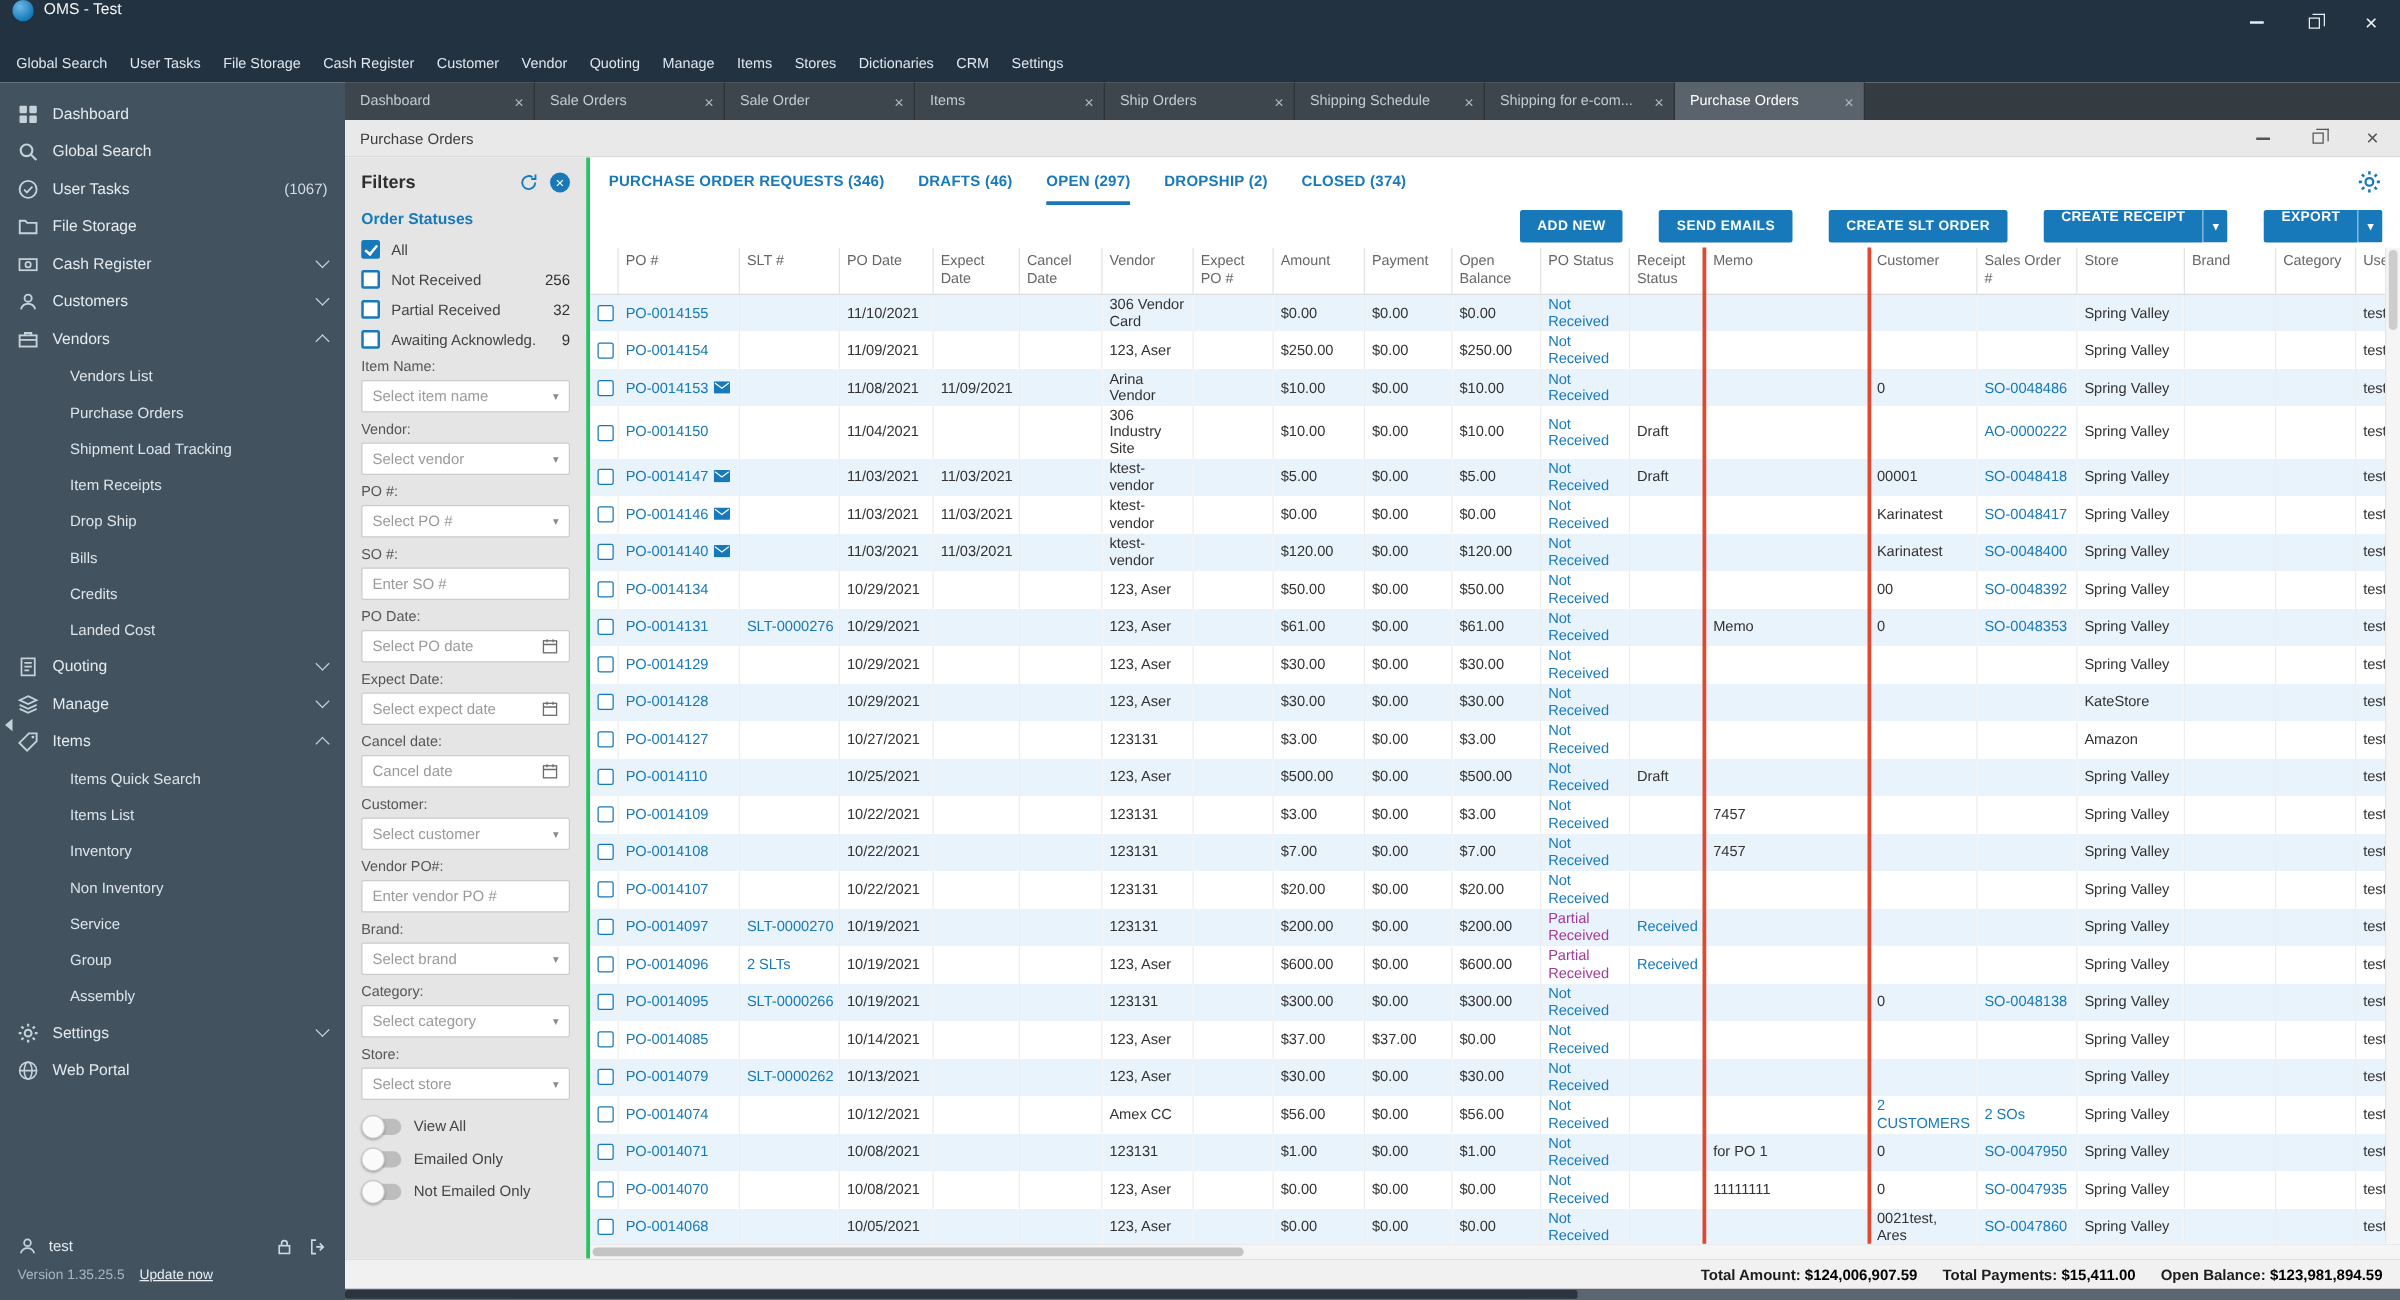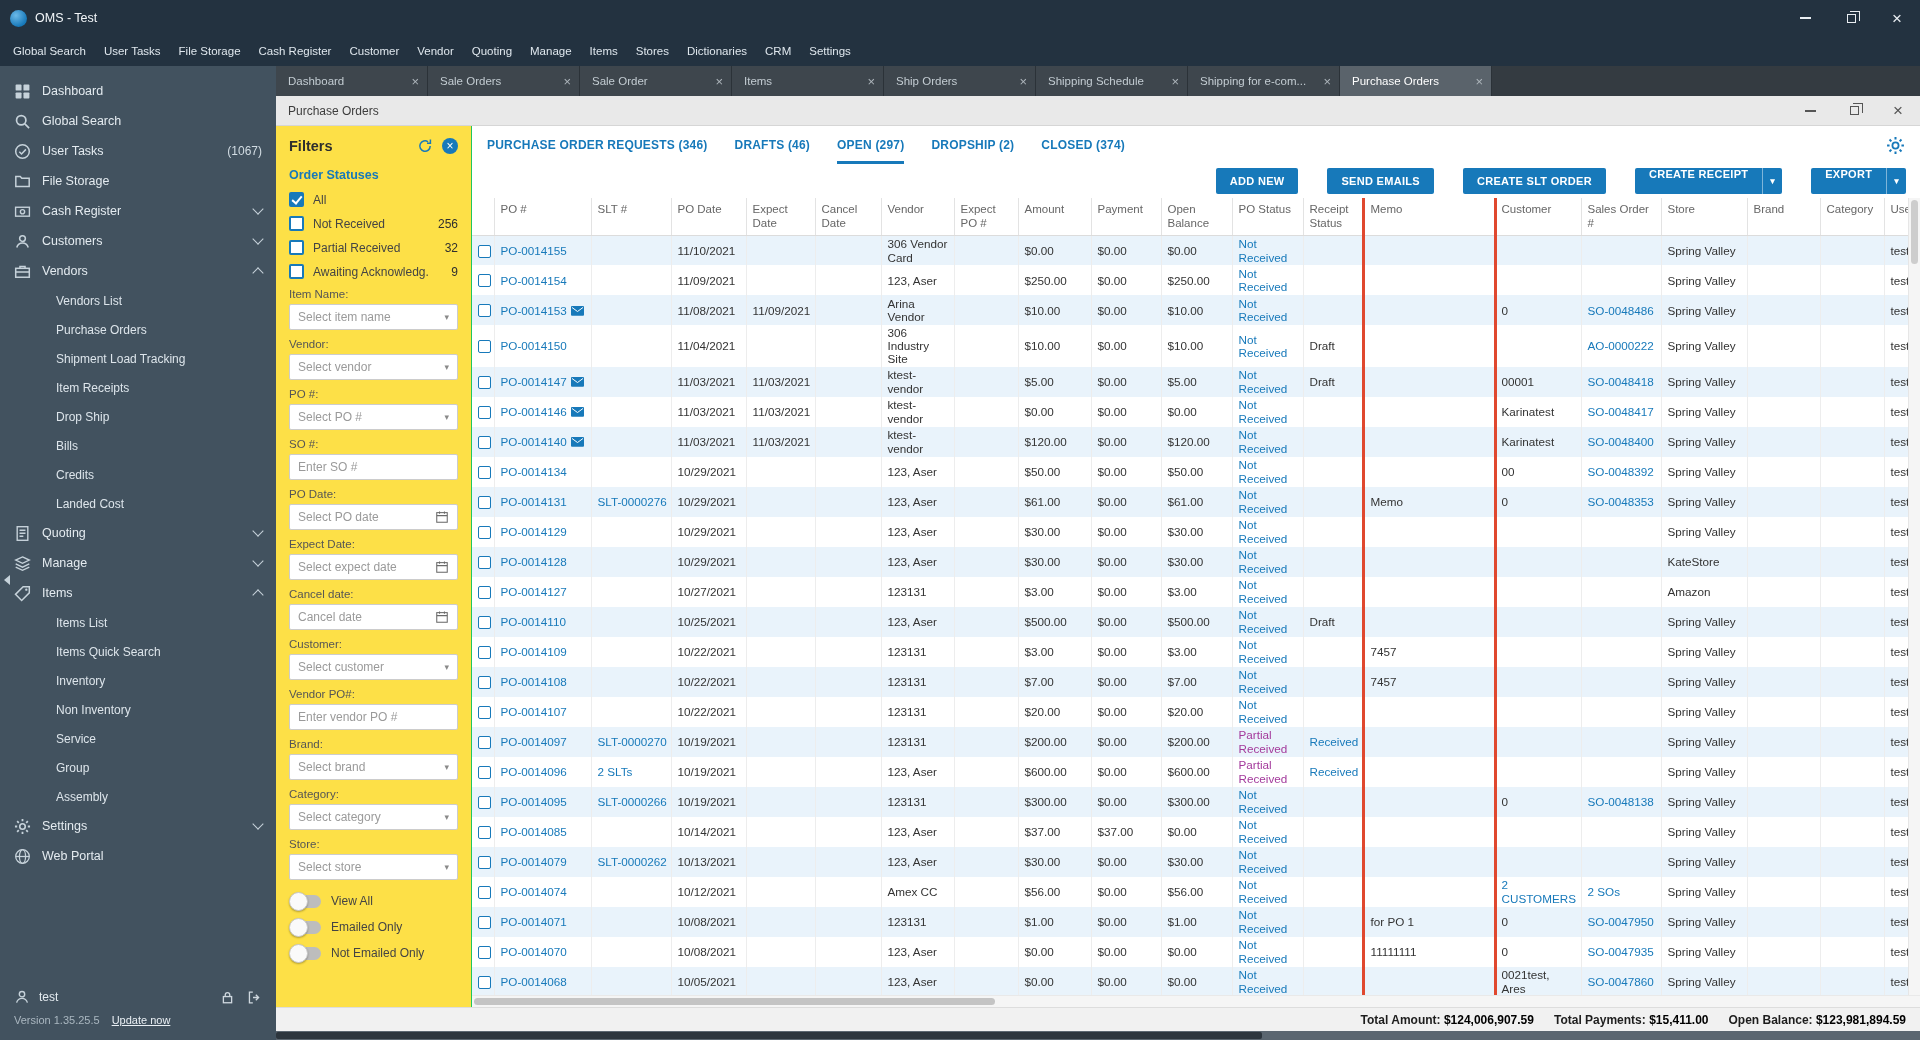--- a/index.html
+++ b/index.html
@@ -5,21 +5,21 @@
   *{margin:0;padding:0;box-sizing:border-box}
   html,body{width:1920px;height:1040px;overflow:hidden;background:#f2f2f2;
     font-family:"Liberation Sans",sans-serif;font-size:12px;color:#333}
   :root{
     --accent:#1779ba; --titlebar-bg:#233240; --sidebar-bg:#42525f;
     --highlight:#e0482f; --status-partial:#a3399b; --row-alt:#e9f3fb; --link:#1779ba;
   }
   .app{display:flex;flex-direction:column;height:100%;width:100%}
 
   
-  .titlebar{height:36px;background:var(--titlebar-bg);color:#fff;display:flex;align-items:center;padding-left:10px;flex:0 0 auto}
+  .titlebar{height:36px;background:var(--titlebar-bg);color:#fff;display:flex;align-items:flex-start;padding-left:10px;flex:0 0 auto}
   .app-logo{width:17px;height:17px;border-radius:50%;background:radial-gradient(circle at 35% 32%,#6cb9e8,#1779ba 70%);margin-right:8px;flex:0 0 auto}
   .app-title{font-size:12.5px;color:#f2f6f9}
   .win-btns{margin-left:auto;display:flex;height:100%}
   .win-btn{width:46px;height:100%;display:flex;align-items:center;justify-content:center;color:#e9eef2;cursor:pointer}
   .ico-min{width:11px;height:2px;background:currentColor;display:inline-block}
   .ico-max{position:relative;width:9px;height:9px;border:1px solid currentColor;display:inline-block}
   .ico-max:before{content:"";position:absolute;left:2px;top:-4px;width:9px;height:9px;border:1px solid currentColor;border-left:none;border-bottom:none}
   .ico-close:before{content:"×";font-size:17px;line-height:1}
 
   
@@ -55,21 +55,21 @@
   .doc-tab .label{flex:1;white-space:nowrap;overflow:hidden;text-overflow:ellipsis}
   .doc-tab .close{margin-left:6px;font-size:13px;color:#aeb6bc;cursor:pointer}
   .doc-tab.active{background:#5a636b;color:#fff}
   .doc-header{height:30px;background:#e9e9e9;display:flex;align-items:center;padding-left:12px;color:#3d3d3d;font-size:12px;border-bottom:1px solid #d6d6d6;flex:0 0 auto}
   .doc-header .win-controls{margin-left:auto;display:flex;height:100%}
   .doc-btn{width:44px;height:100%;display:flex;align-items:center;justify-content:center;color:#555;cursor:pointer}
 
   .workspace{flex:1;display:flex;min-height:0;background:#fff}
 
   
-  .filters{width:196px;flex:0 0 auto;border-right:1px solid #22c55e;background:#fde047;padding:12px 13px 0;overflow:hidden}
+  .filters{width:196px;flex:0 0 auto;border-right:3px solid #22c55e;background:#e5e5e5;padding:12px 13px 0;overflow:hidden}
   .filters-header{display:flex;align-items:center;margin-bottom:14px}
   .filters-title{font-size:14.5px;font-weight:bold;color:#2e2e2e}
   .f-icons{margin-left:auto;display:flex;gap:9px;align-items:center}
   .f-icons .refresh{width:16px;height:16px;color:var(--accent);cursor:pointer}
   .clear-icon{width:16px;height:16px;border-radius:50%;background:var(--accent);color:#fff;display:flex;align-items:center;justify-content:center;font-size:12px;cursor:pointer}
   .clear-icon:before{content:"×";line-height:1}
   .f-heading{color:var(--accent);font-weight:bold;font-size:12.5px;margin-bottom:10px}
   .cb-row{display:flex;align-items:center;gap:9px;margin-bottom:9px;cursor:pointer}
   .cb{width:15px;height:15px;border:2px solid var(--accent);border-radius:2px;background:#fff;position:relative;flex:0 0 auto}
   .cb.checked{background:var(--accent)}
@@ -286,24 +286,24 @@
             <span class="icon">
               <svg viewBox="0 0 16 16" fill="none" stroke="currentColor" stroke-width="1.4">
                 <path d="M8.6 1.6h5.8v5.8L7.2 14.6 1.4 8.8z"></path>
                 <circle cx="11.6" cy="4.4" r="1.1" fill="currentColor" stroke="none"></circle>
               </svg>
             </span>
             <span class="side-label">Items</span>
             <span class="side-chev up"></span>
           </div>
           <div class="side-item sub">
+            <span class="side-label">Items Quick Search</span>
+          </div>
+          <div class="side-item sub">
             <span class="side-label">Items List</span>
-          </div>
-          <div class="side-item sub">
-            <span class="side-label">Items Quick Search</span>
           </div>
           <div class="side-item sub">
             <span class="side-label">Inventory</span>
           </div>
           <div class="side-item sub">
             <span class="side-label">Non Inventory</span>
           </div>
           <div class="side-item sub">
             <span class="side-label">Service</span>
           </div>

